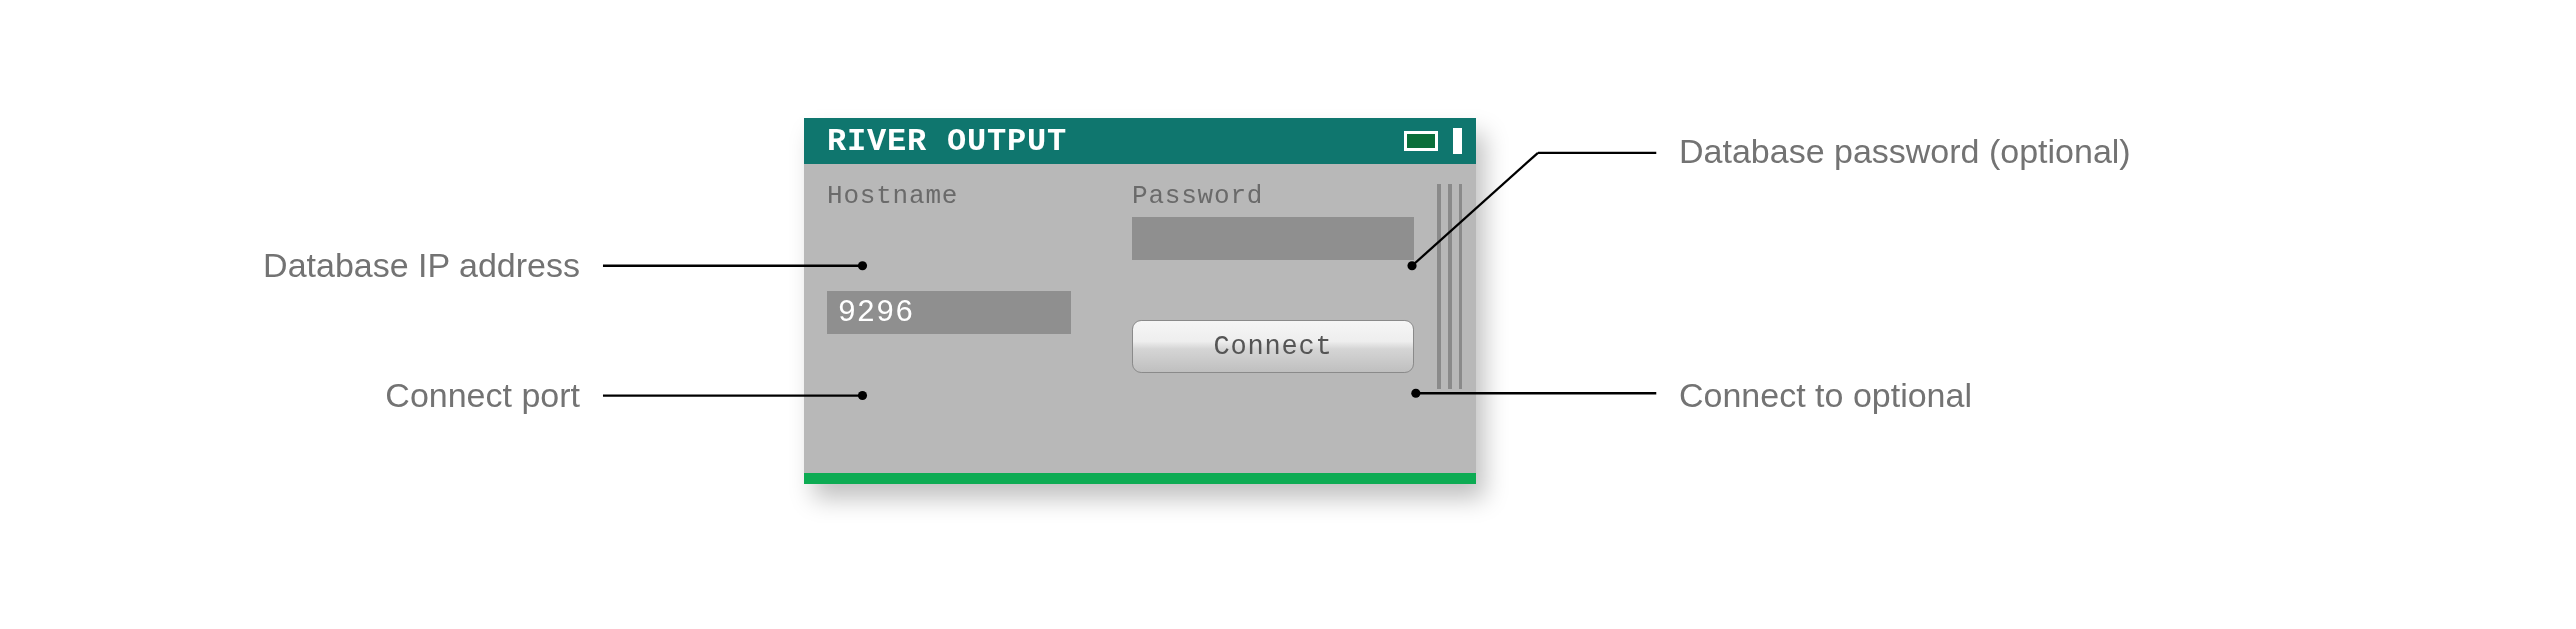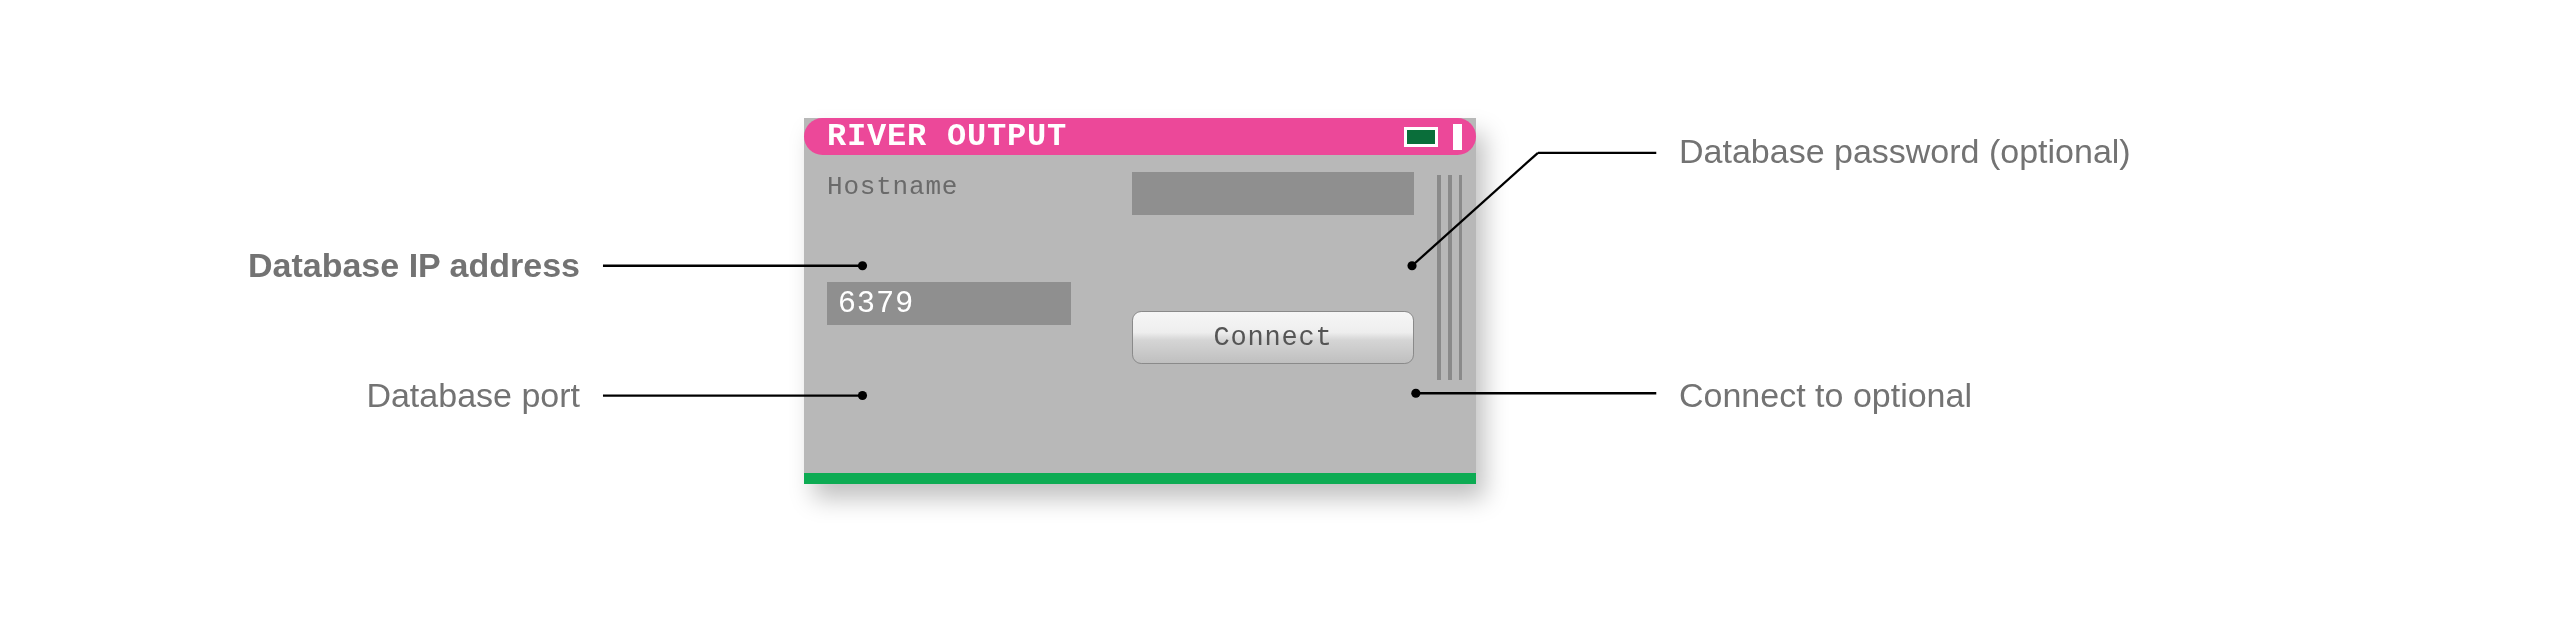--- a/index.html
+++ b/index.html
@@ -18,26 +18,25 @@
     .dialog {
       position: absolute;
       left: 804px;
       top: 118px;
       width: 672px;
       height: 366px;
       background: #b8b8b8;
       box-shadow: 9.2px 15.3px 23px rgba(0,0,0,0.25);
     }
     .titlebar {
-      background: #ec4899;
-      height: 37px;
+      background: #0f766e;
+      height: 46px;
       display: flex;
       align-items: center;
       padding: 0 13.7px 0 23px;
-      border-radius: 23px;
     }
     .titlebar-text {
       color: #ffffff;
       font-size: 32px;
       font-weight: 600;
       flex: 1;
     }
     .title-icons {
       display: flex;
       align-items: center;
@@ -141,23 +140,23 @@
       stroke: #000000;
       stroke-width: 3;
     }
     svg.overlay circle {
       fill: #000000;
     }
   </style>
 </head>
 <body>
 
-<div class="callout left" style="left:229px; top:244px; width:351px;font-weight:bold;">Database IP address</div>
-
-<div class="callout left" style="left:229px; top:374px; width:351px;">Database port</div>
+<div class="callout left" style="left:229px; top:244px; width:351px;">Database IP address</div>
+
+<div class="callout left" style="left:229px; top:374px; width:351px;">Connect port</div>
 
 <div class="callout" style="left:1679px; top:130px; width:458px;">Database password (optional)</div>
 
 <div class="callout" style="left:1679px; top:374px; width:458px;">Connect to optional</div>
 
 <div class="dialog">
   <div class="titlebar">
     <span class="titlebar-text mono">RIVER OUTPUT</span>
     <div class="title-icons">
       <span class="rect-icon"></span>
@@ -166,25 +165,26 @@
   </div>
 
   <div class="body">
 
     <div class="col-left row1" style="position:absolute;">
       <div class="label mono">Hostname</div>
     </div>
 
     <div class="col-left row2" style="position:absolute;">
       <div class="input mono">
-        <span>6379</span>
+        <span>9296</span>
       </div>
     </div>
 
     <div class="col-right row1" style="position:absolute;">
+      <div class="label mono">Password</div>
       <div class="input mono">
         <span></span>
       </div>
     </div>
 
     <div class="connect-btn mono">
       <span>Connect</span>
     </div>
 
     <div class="vlines">

